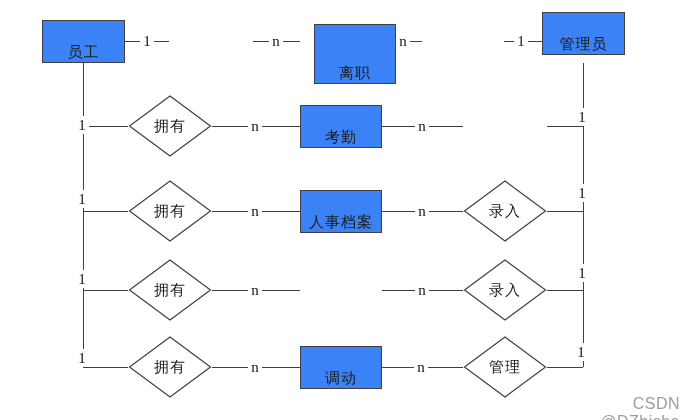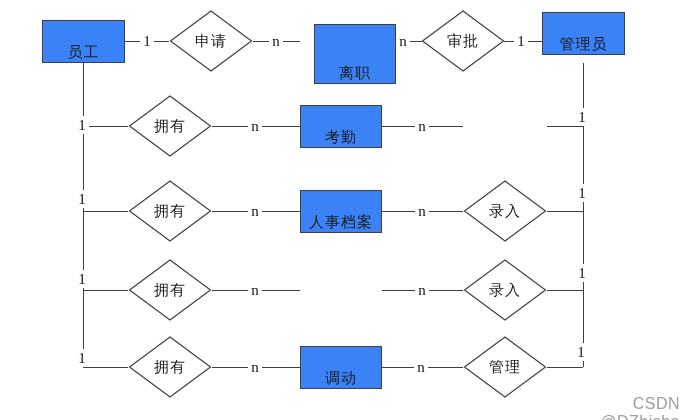--- a/index.html
+++ b/index.html
@@ -76,32 +76,20 @@
   <div class="entity" style="left:300px;top:105px;width:82px;height:43px;">
     <span>考勤</span>
   </div>
   <div class="entity" style="left:300px;top:190px;width:82px;height:43px;">
     <span>人事档案</span>
   </div>
   <div class="entity" style="left:300px;top:346px;width:82px;height:43px;font-family:Liberation Mono, monospace;">
     <span>调动</span>
   </div>
 
-  <div class="diamond" style="left:169px;top:10px;width:84px;height:62px;">
-    <svg width="84" height="62" viewBox="0 0 84 62">
-        <polygon points="42,1 82.5,31 42,61 1.5,31" fill="#ffffff" stroke="#3f3f3f" stroke-width="1.2"></polygon>
-      </svg>
-    <span class="dlabel">申请</span>
-  </div>
-  <div class="diamond" style="left:421px;top:10px;width:84px;height:62px;">
-    <svg width="84" height="62" viewBox="0 0 84 62">
-        <polygon points="42,1 82.5,31 42,61 1.5,31" fill="#ffffff" stroke="#3f3f3f" stroke-width="1.2"></polygon>
-      </svg>
-    <span class="dlabel">审批</span>
-  </div>
 
   <div class="diamond" style="left:128px;top:95px;width:84px;height:62px;">
     <svg width="84" height="62" viewBox="0 0 84 62">
         <polygon points="42,1 82.5,31 42,61 1.5,31" fill="#ffffff" stroke="#3f3f3f" stroke-width="1.2"></polygon>
       </svg>
     <span class="dlabel">拥有</span>
   </div>
 
   <div class="diamond" style="left:128px;top:180px;width:84px;height:62px;">
     <svg width="84" height="62" viewBox="0 0 84 62">

